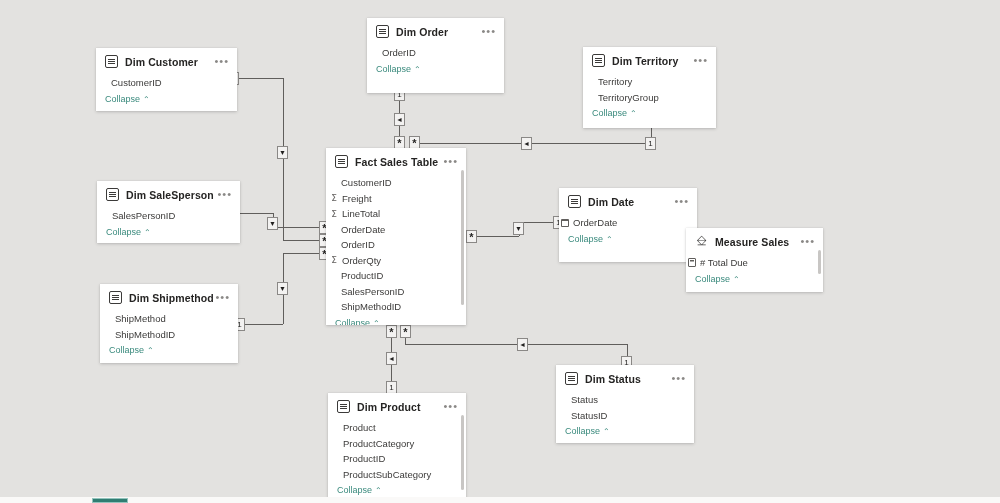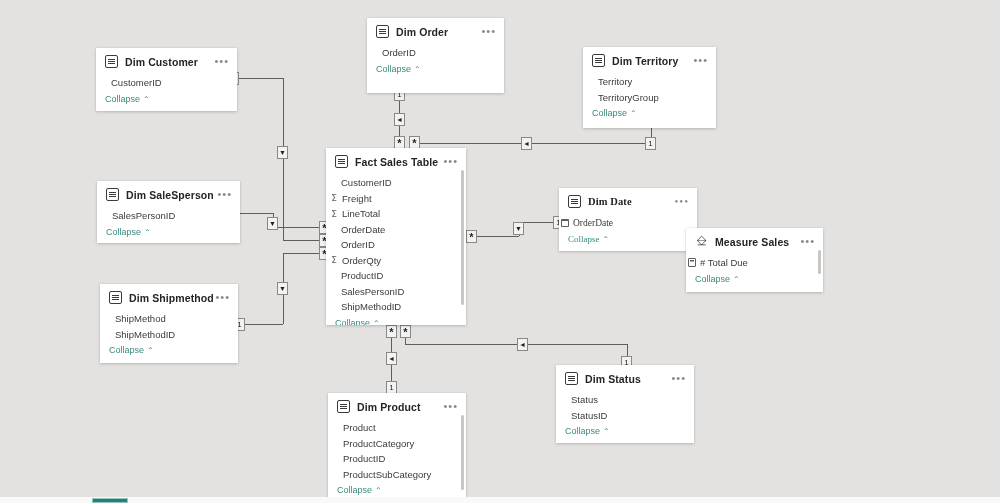--- a/index.html
+++ b/index.html
@@ -374,21 +374,21 @@
           <span>SalesPersonID</span>
         </div>
       <div class="field">
           <span>ShipMethodID</span>
         </div>
     </div>
     <div class="collapse"><span>Collapse</span><span class="chev">⌃</span></div>
     <div class="vscroll" style="top:22px;height:135px;"></div>
   </div>
 
-  <div class="card" style="left:559px;top:188px;width:138px;height:63px;font-family:Liberation Serif, serif;">
+  <div class="card" style="left:559px;top:188px;width:138px;height:74px;">
     <div class="card-head">
       <span class="tbl-icon">
           <i></i>
           <i></i>
           <i></i>
         </span>
       <span class="card-title">Dim Date</span>
       <span class="ellipsis">•••</span>
     </div>
     <div class="fields">

